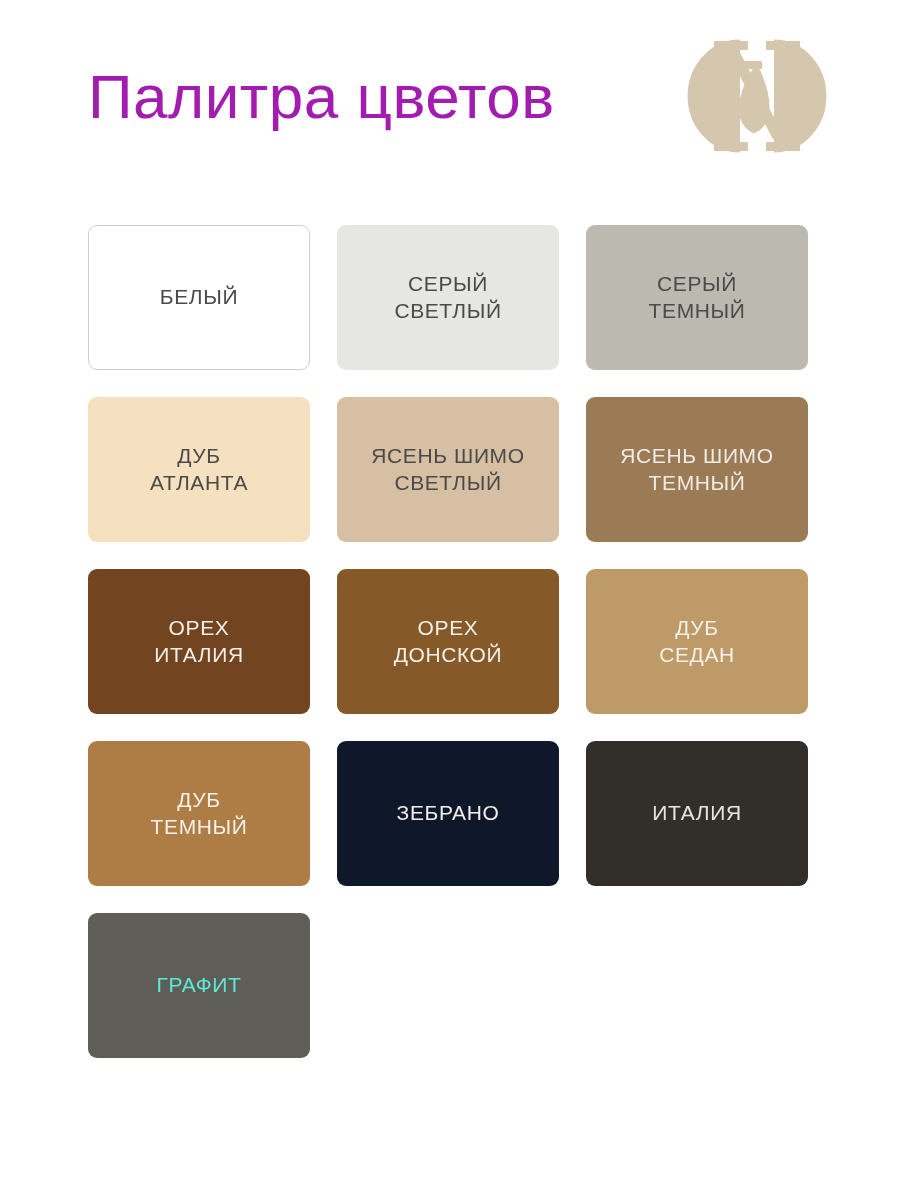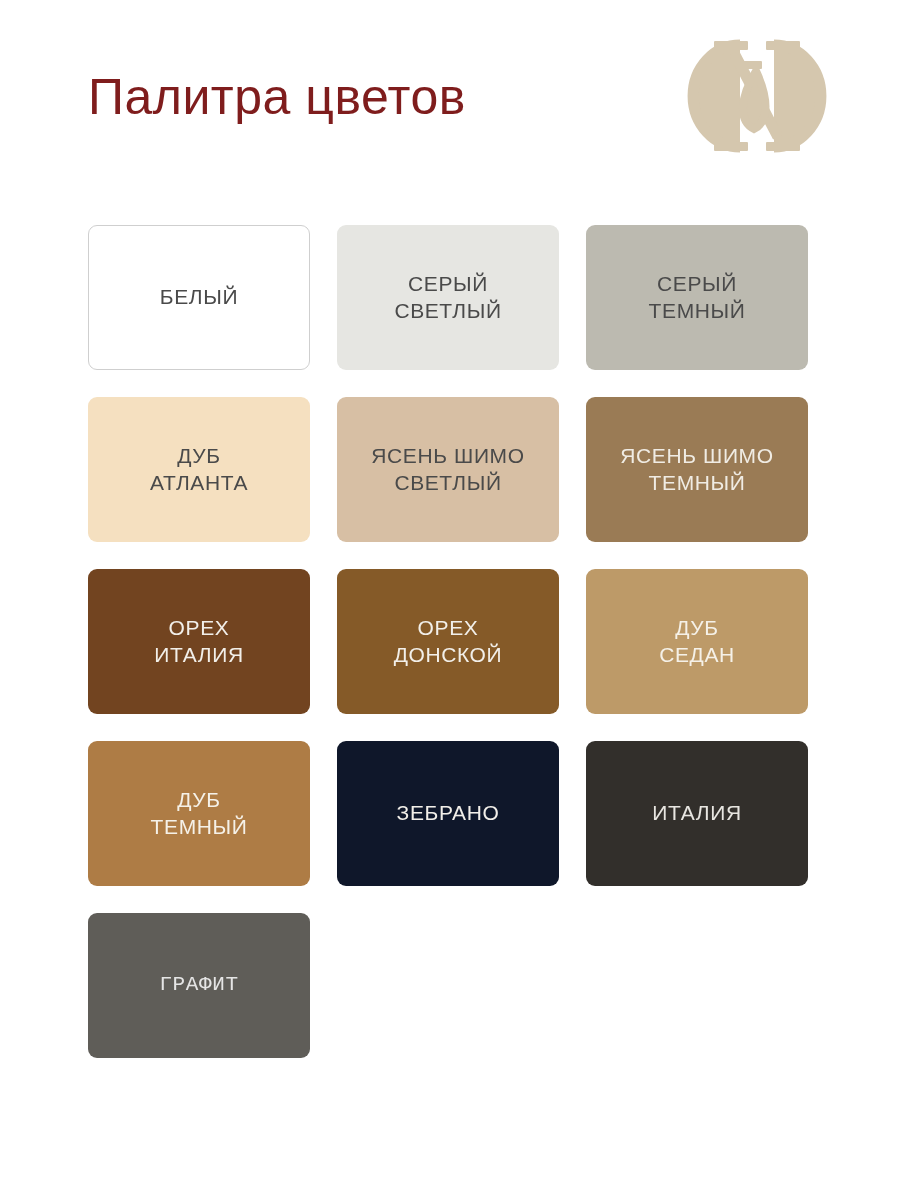--- a/index.html
+++ b/index.html
@@ -28,24 +28,24 @@
     left: 0;
     width: 900px;
     height: 205px;
     display: flex;
     align-items: center;
     justify-content: space-between;
     padding: 0 72px 0 88px;
     box-sizing: border-box;
   }
   .page-title {
-    font-size: 50px;
+    font-size: 62px;
     font-weight: 400;
     letter-spacing: 0.5px;
-    color: #7f1d1d;
+    color: #a21caf;
     line-height: 1;
     margin: 0;
     white-space: nowrap;
     transform: translateY(-6px);
   }
   .logo {
     width: 150px;
     height: 140px;
     flex: 0 0 auto;
     transform: translateY(-8px);
@@ -174,17 +174,17 @@
 ТЕМНЫЙ</span>
     </div>
     <div class="swatch" style="background-color: #0f172a;">
       <span class="swatch-label" style="color: rgb(242, 239, 233);">ЗЕБРАНО</span>
     </div>
 
     <div class="swatch" style="background-color: rgb(50, 47, 43);">
       <span class="swatch-label" style="color: rgb(232, 230, 225);">ИТАЛИЯ</span>
     </div>
     <div class="swatch" style="background-color: rgb(95, 93, 88);">
-      <span class="swatch-label" style="color: #e5e5e5; font-family: Liberation Mono, monospace;">ГРАФИТ</span>
+      <span class="swatch-label" style="color: #5eead4;">ГРАФИТ</span>
     </div>
   </div>
 
 </div>
 
 </body></html>

